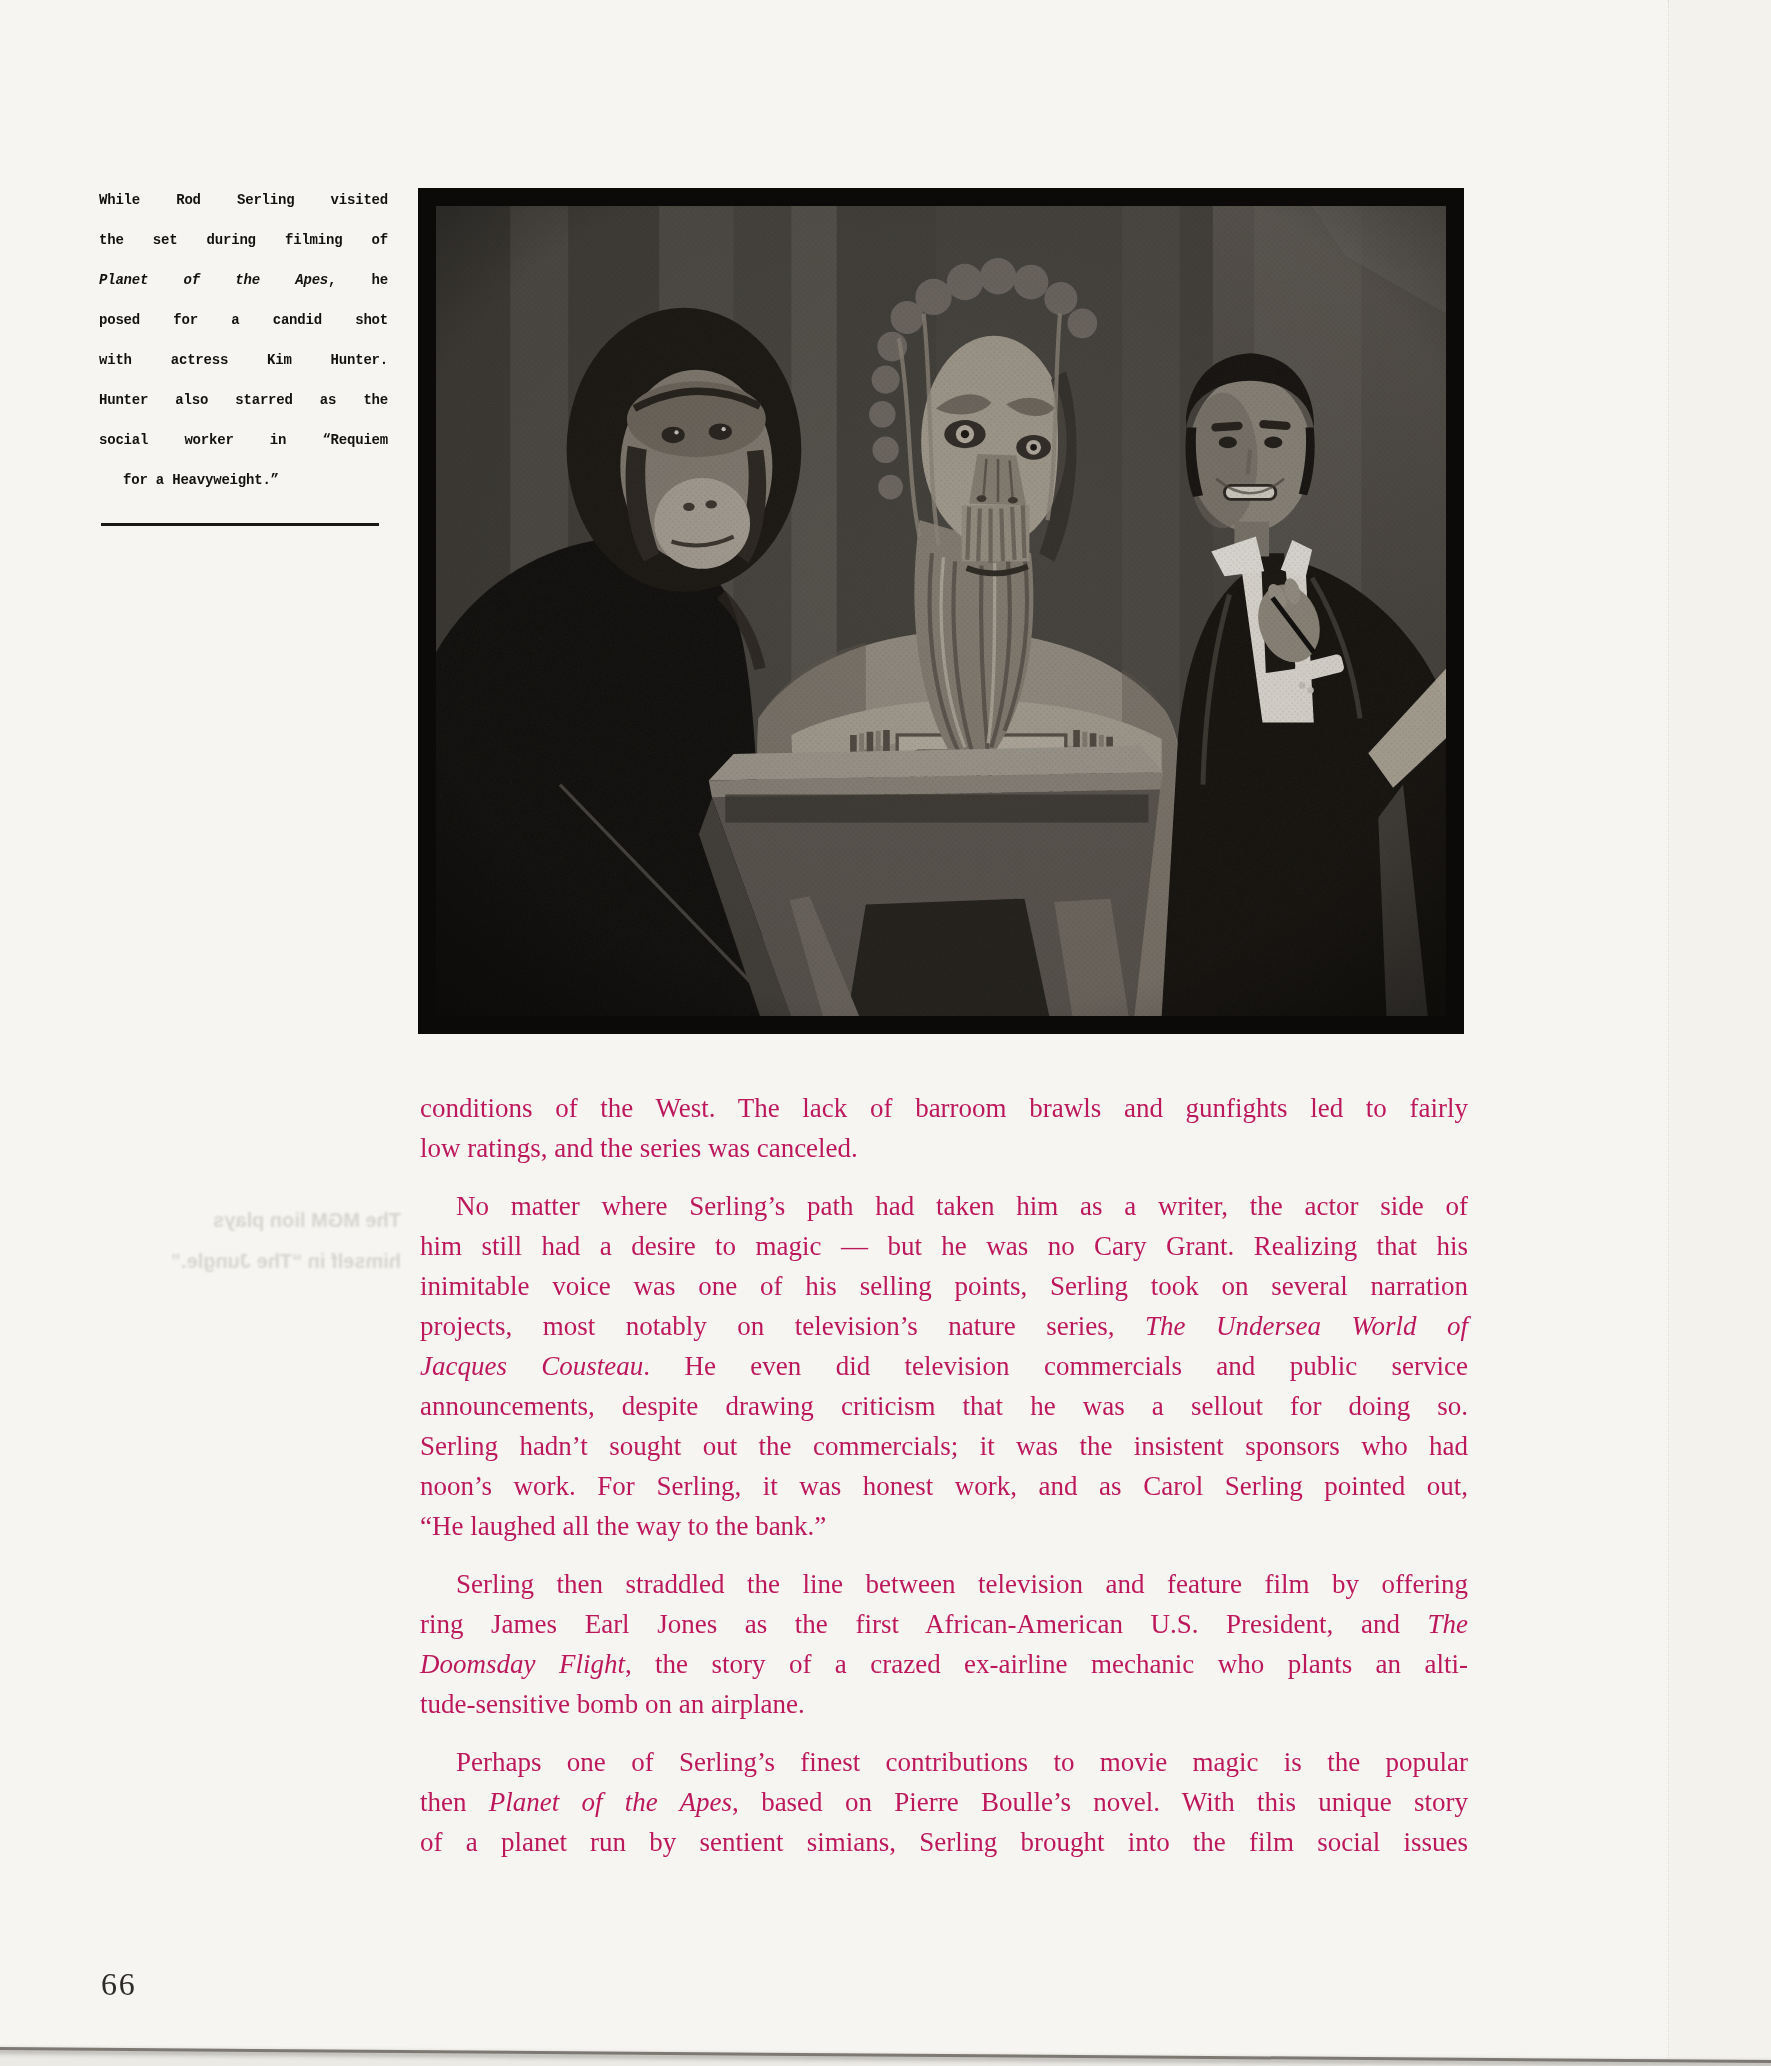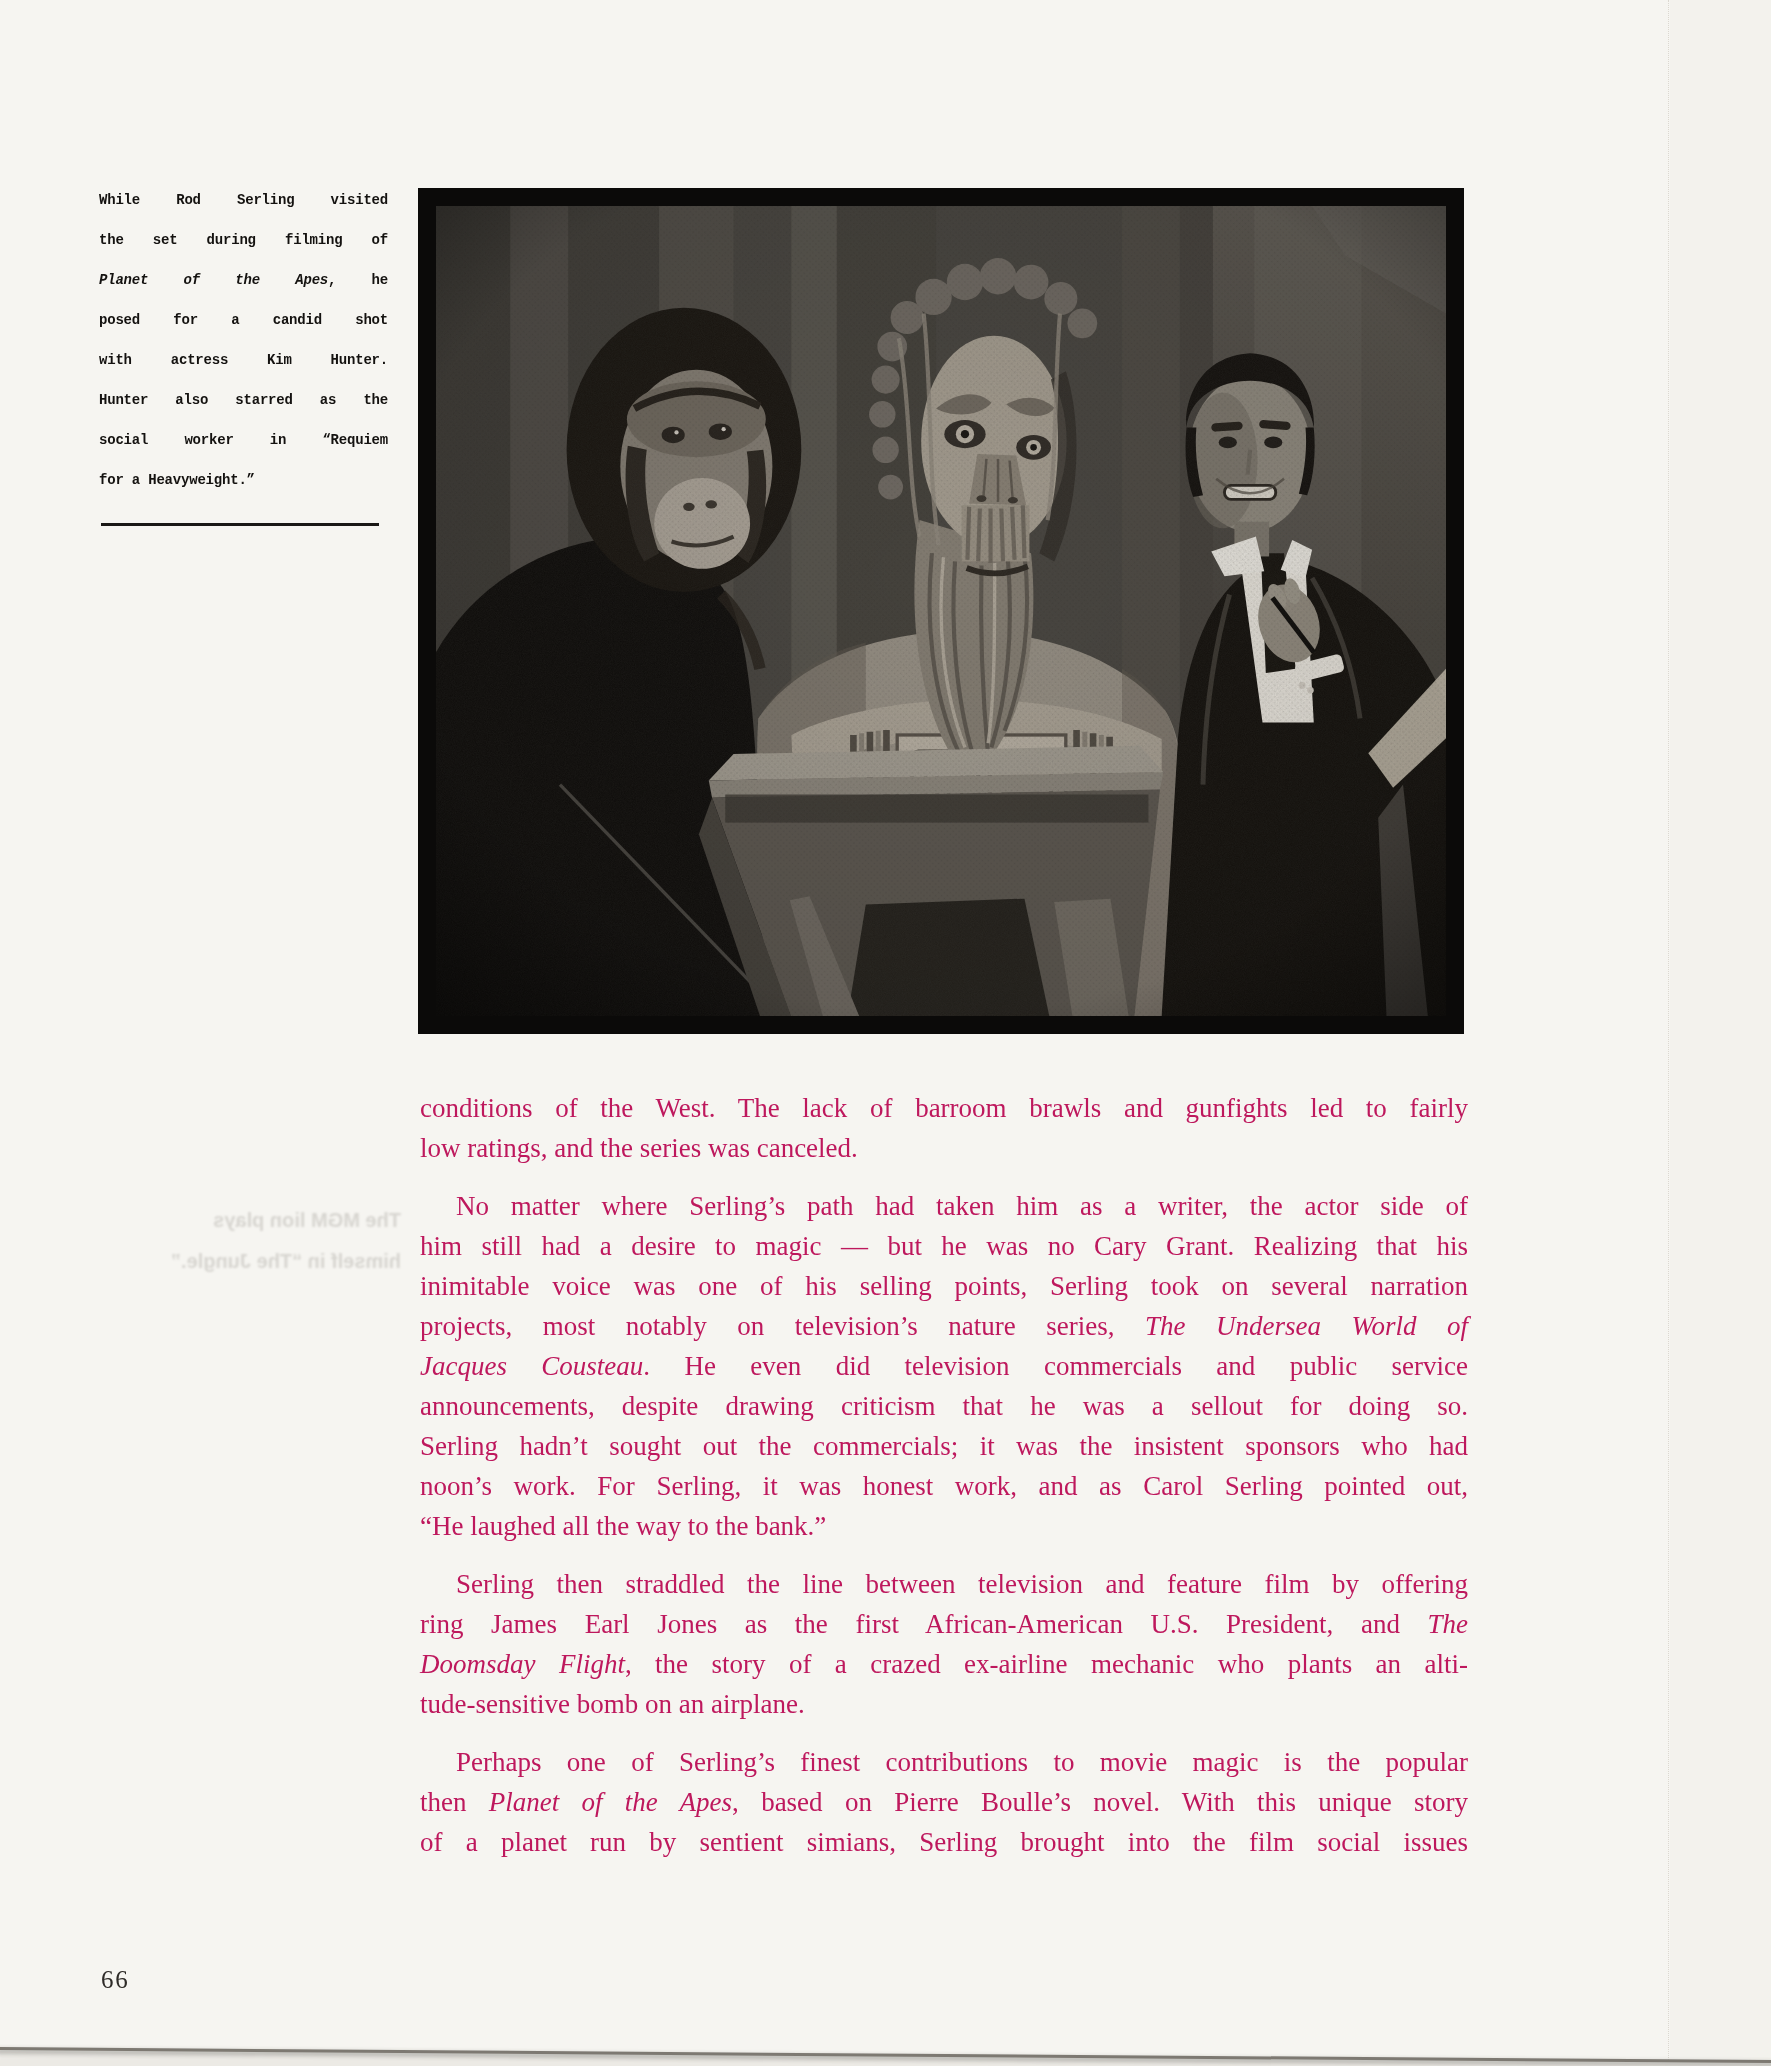--- a/index.html
+++ b/index.html
@@ -12,21 +12,21 @@
   .caption{
     position:absolute;left:99px;top:180px;width:289px;
     font-family:Liberation Mono, monospace;
     font-weight:bold;font-size:14px;letter-spacing:-0.2px;
     color:#141210;
   }
   .caption .cline{
     height:40px;line-height:40px;
     text-align:justify;text-align-last:justify;
   }
-  .caption .cline.end{text-align-last:left;}
+  .caption .cline.end{text-align-last:left;margin-left:24px;}
   .caption .it{font-style:italic;}
   .caption-rule{
     position:absolute;left:101px;top:523px;width:278px;height:2.5px;
     background:#1a1816;
   }
   
   .photo-frame{
     position:absolute;left:418px;top:188px;width:1046px;height:846px;
     margin:0;background:#0b0a09;box-sizing:border-box;padding:18px;
   }
@@ -48,21 +48,21 @@
     height:40px;line-height:40px;
     text-align:justify;text-align-last:justify;
     text-justify:inter-word;
   }
   .body-text .bline.end{text-align-last:left;}
   .body-text .bline.indent{padding-left:36px;box-sizing:border-box;margin-top:18px;}
   .body-text .it{font-style:italic;}
   
   .page-number{
     position:absolute;left:101px;top:1966px;
-    font-size:25px;color:#2e2b28;letter-spacing:1.7px;
+    font-size:32px;color:#2e2b28;letter-spacing:1.7px;
   }
   .page-edge-right{
     position:absolute;left:1668px;top:0;width:0;height:2066px;
     border-left:1.7px dotted #dcd8d0;
   }
   .page-right-sliver{
     position:absolute;left:1670px;top:0;width:102px;height:2066px;
     background:#f3f2ed;
   }
   .next-page-sliver{

